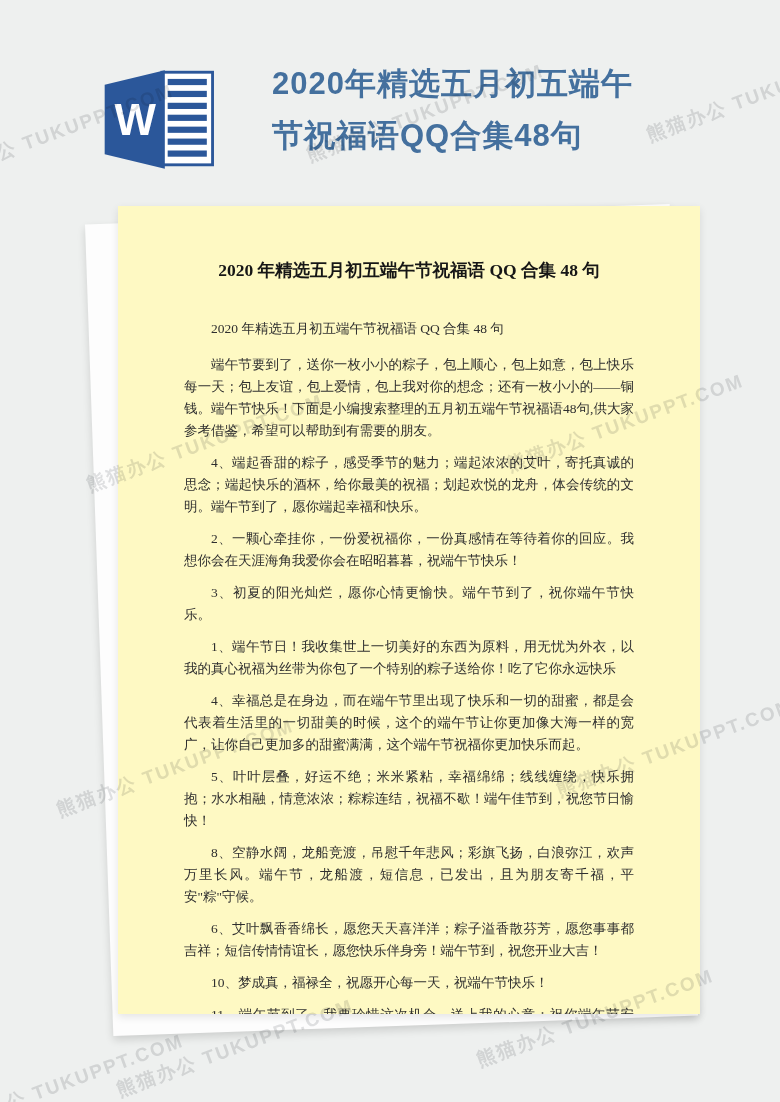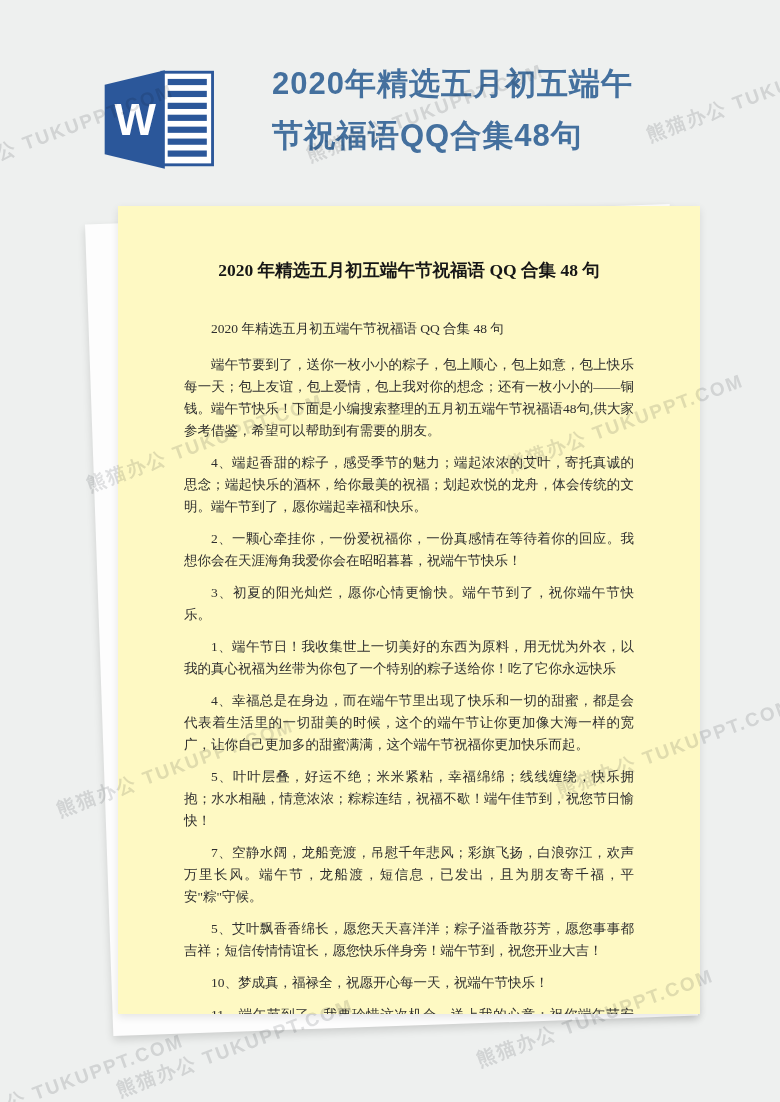--- a/index.html
+++ b/index.html
@@ -153,22 +153,22 @@
 
       <p>3、初夏的阳光灿烂，愿你心情更愉快。端午节到了，祝你端午节快乐。</p>
 
 
       <p>1、端午节日！我收集世上一切美好的东西为原料，用无忧为外衣，以我的真心祝福为丝带为你包了一个特别的粽子送给你！吃了它你永远快乐</p>
 
       <p>4、幸福总是在身边，而在端午节里出现了快乐和一切的甜蜜，都是会代表着生活里的一切甜美的时候，这个的端午节让你更加像大海一样的宽广，让你自己更加多的甜蜜满满，这个端午节祝福你更加快乐而起。</p>
 
       <p>5、叶叶层叠，好运不绝；米米紧粘，幸福绵绵；线线缠绕，快乐拥抱；水水相融，情意浓浓；粽粽连结，祝福不歇！端午佳节到，祝您节日愉快！</p>
 
-      <p>7、空静水阔，龙船竞渡，吊慰千年悲风；彩旗飞扬，白浪弥江，欢声万里长风。端午节，龙船渡，短信息，已发出，且为朋友寄千福，平安"粽"守候。</p>
+      <p>8、空静水阔，龙船竞渡，吊慰千年悲风；彩旗飞扬，白浪弥江，欢声万里长风。端午节，龙船渡，短信息，已发出，且为朋友寄千福，平安"粽"守候。</p>
 
-      <p>5、艾叶飘香香绵长，愿您天天喜洋洋；粽子溢香散芬芳，愿您事事都吉祥；短信传情情谊长，愿您快乐伴身旁！端午节到，祝您开业大吉！</p>
+      <p>6、艾叶飘香香绵长，愿您天天喜洋洋；粽子溢香散芬芳，愿您事事都吉祥；短信传情情谊长，愿您快乐伴身旁！端午节到，祝您开业大吉！</p>
 
       <p>10、梦成真，福禄全，祝愿开心每一天，祝端午节快乐！</p>
 
       <p>11、端午节到了，我要珍惜这次机会，送上我的心意：祝你端午节安康！</p>
 
     </div>
 </div>
 
 </body></html>

